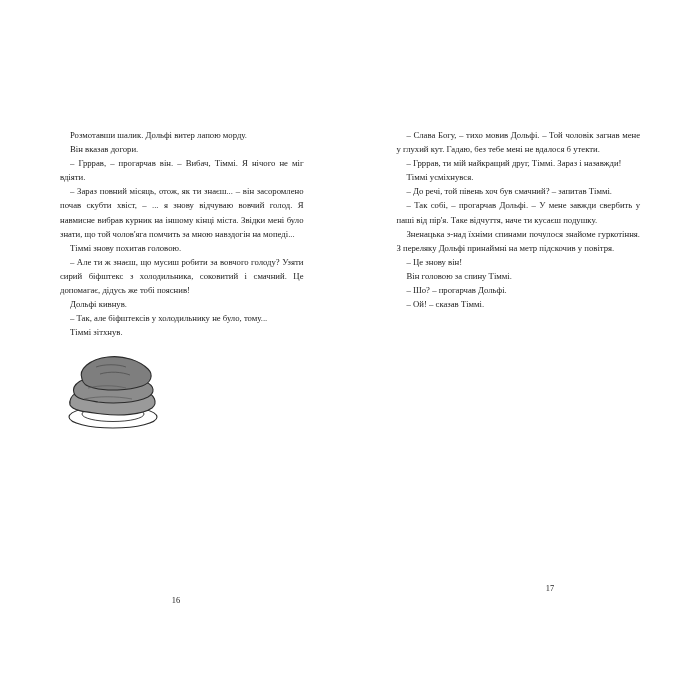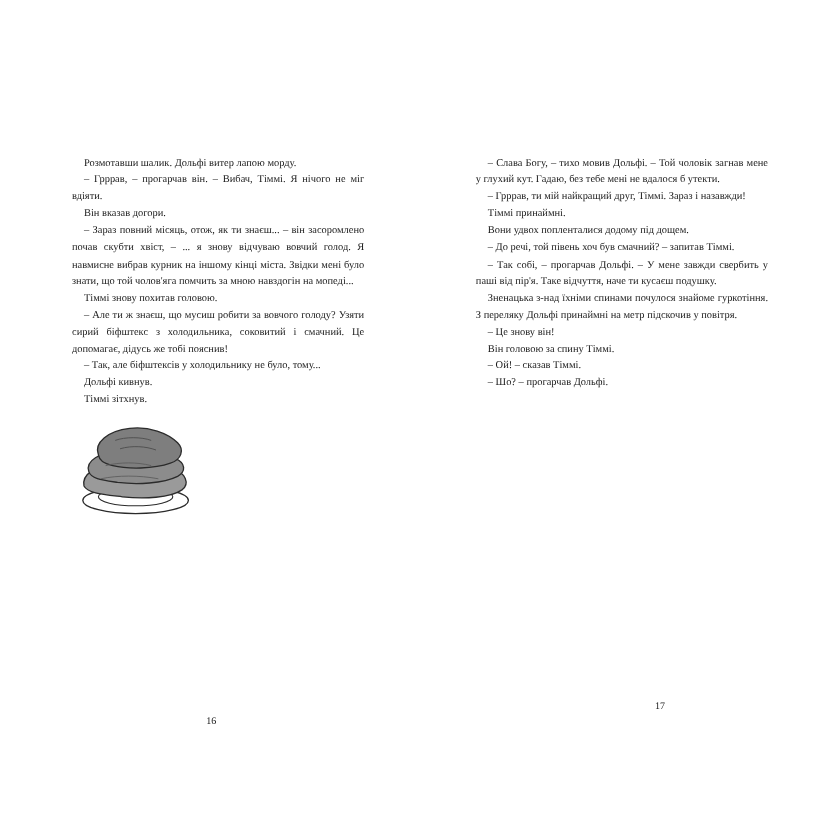--- a/index.html
+++ b/index.html
@@ -79,27 +79,27 @@
 </head>
 <body>
 
 <div class="page">
 
   <div class="spread">
 
     <div class="page-col left">
       <div class="body-text">
         <p>Розмотавши шалик. Дольфі витер лапою морду.</p>
+        <p>Він вказав догори.</p>
         <p>– Грррав, – прогарчав він. – Вибач, Тіммі. Я нічого не міг вдіяти.</p>
-        <p>Він вказав догори.</p>
         <p>– Зараз повний місяць, отож, як ти знаєш... – він засоромлено почав скубти хвіст, – ... я знову відчуваю вовчий голод. Я навмисне вибрав курник на іншому кінці міста. Звідки мені було знати, що той чолов'яга помчить за мною навздогін на мопеді...</p>
         <p>Тіммі знову похитав головою.</p>
         <p>– Але ти ж знаєш, що мусиш робити за вовчого голоду? Узяти сирий біфштекс з холодильника, соковитий і смачний. Це допомагає, дідусь же тобі пояснив!</p>
+        <p>Дольфі кивнув.</p>
         <p>– Так, але біфштексів у холодильнику не було, тому...</p>
-        <p>Дольфі кивнув.</p>
         <p>Тіммі зітхнув.</p>
 
         <div class="wrap-figure">
           <svg width="118" height="92" viewBox="0 0 118 92" xmlns="http://www.w3.org/2000/svg">
 
             <ellipse cx="57" cy="74" rx="44" ry="11" fill="#ffffff" stroke="#2b2b2b" stroke-width="1.1"></ellipse>
             <ellipse cx="57" cy="71" rx="31" ry="7.5" fill="#ffffff" stroke="#2b2b2b" stroke-width="0.9"></ellipse>
 
             <path d="M14 62 C12 52 24 45 40 44 C56 43 74 44 88 48 C99 51 102 60 96 65 C86 72 64 73 46 71 C30 69 17 68 14 62 Z" fill="#9a9a9a" stroke="#2b2b2b" stroke-width="1.1"></path>
 
@@ -116,29 +116,28 @@
 
         <p class="spaced"></p>
       </div>
       <div style="clear: both;"></div>
     </div>
 
     <div class="page-col right">
       <div class="body-text">
         <p>– Слава Богу, – тихо мовив Дольфі. – Той чоловік загнав мене у глухий кут. Гадаю, без тебе мені не вдалося б утекти.</p>
         <p>– Грррав, ти мій найкращий друг, Тіммі. Зараз і назавжди!</p>
-        <p>Тіммі принаймні.</p>
-        <p>Вони удвох попленталися додому під дощем.</p>
+        <p>Тіммі усміхнувся.</p>
         <p>– До речі, той півень хоч був смачний? – запитав Тіммі.</p>
         <p>– Так собі, – прогарчав Дольфі. – У мене завжди свербить у паші від пір'я. Таке відчуття, наче ти кусаєш подушку.</p>
         <p>Зненацька з-над їхніми спинами почулося знайоме гуркотіння. З переляку Дольфі принаймні на метр підскочив у повітря.</p>
         <p>– Це знову він!</p>
         <p>Він головою за спину Тіммі.</p>
+        <p>– Шо? – прогарчав Дольфі.</p>
         <p>– Ой! – сказав Тіммі.</p>
-        <p>– Шо? – прогарчав Дольфі.</p>
       </div>
     </div>
 
   </div>
 
   <div class="folio left">16</div>
   <div class="folio right">17</div>
 
 </div>
 

